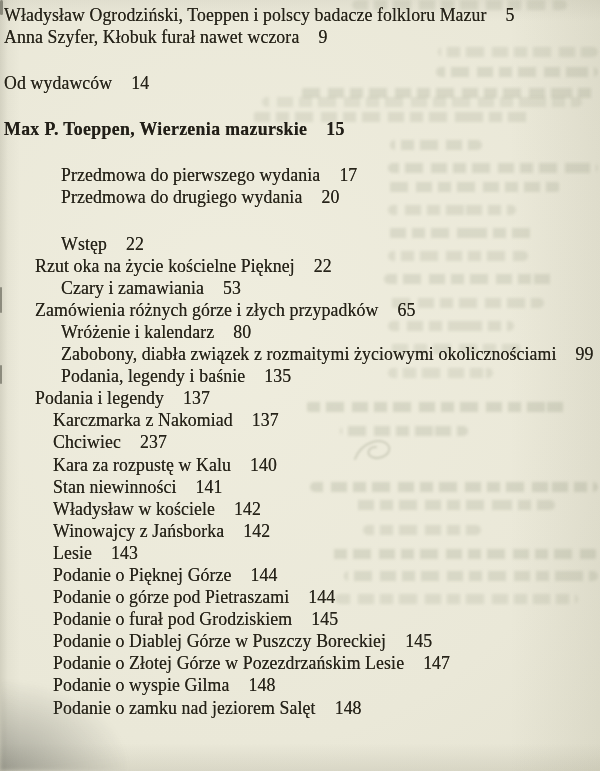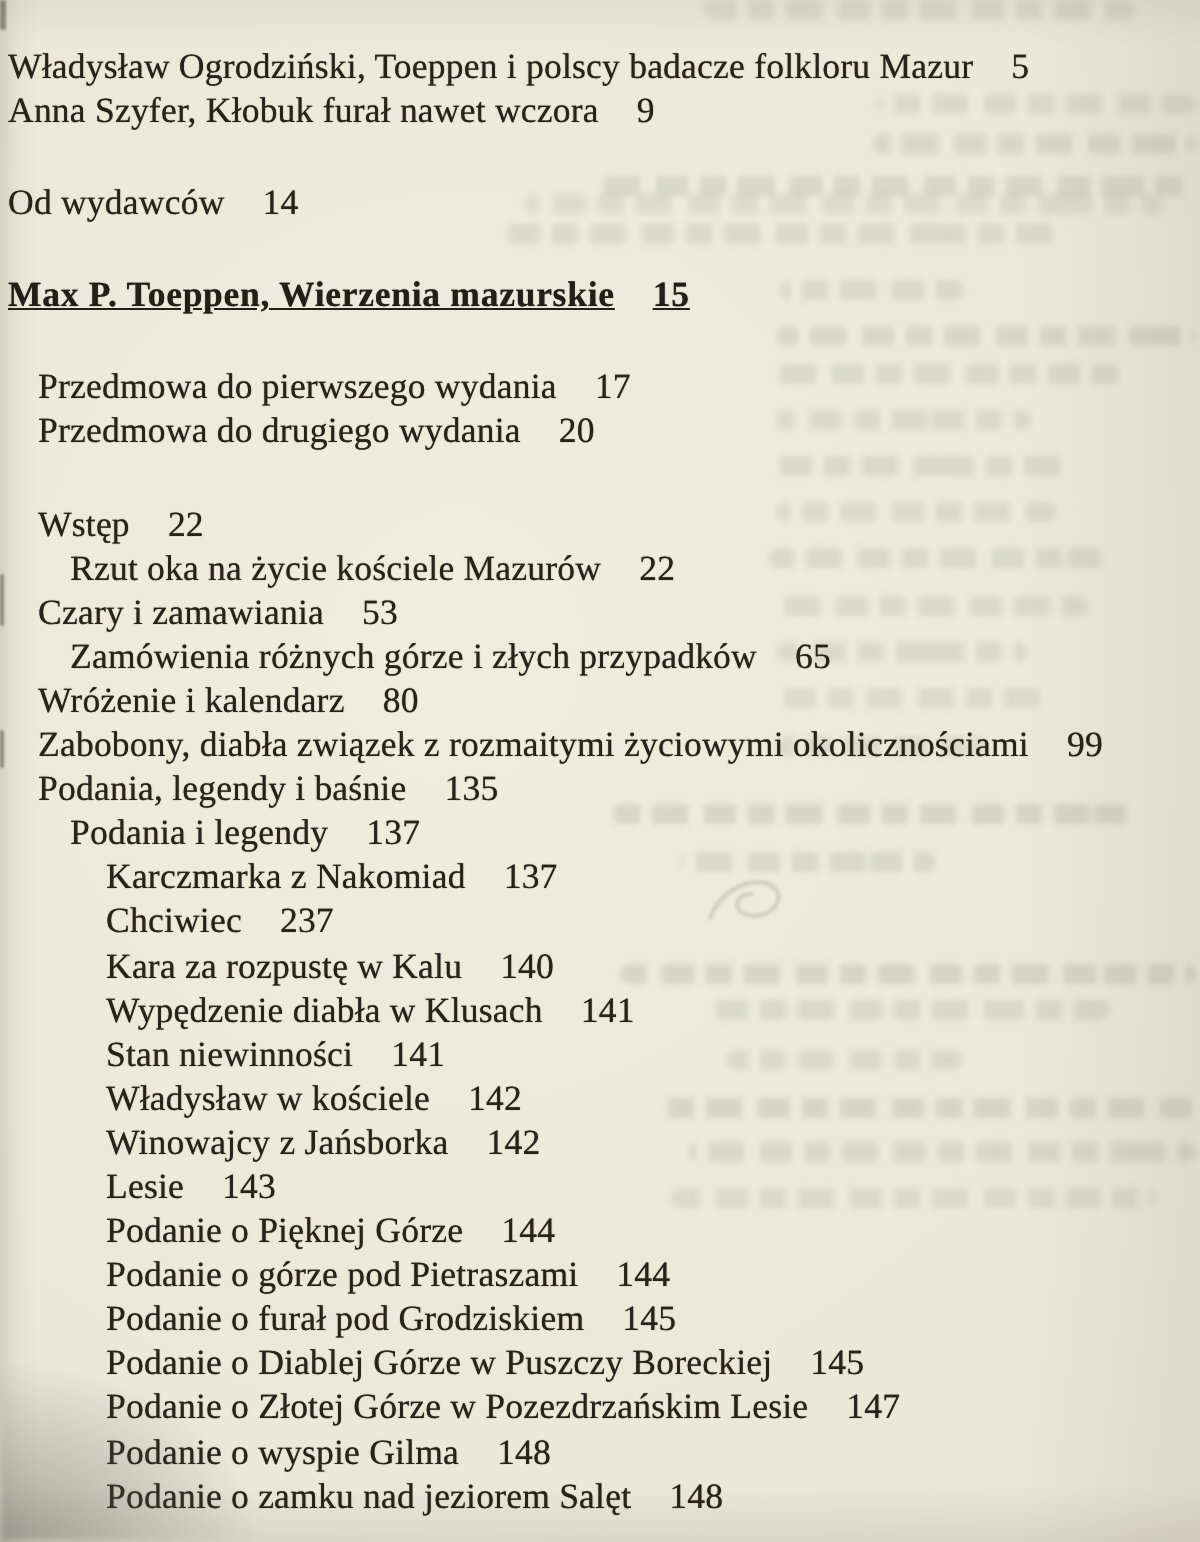--- a/index.html
+++ b/index.html
@@ -26,33 +26,33 @@
   .squiggle{position:absolute;opacity:.5;filter:blur(.8px);}
   
   .artifact-layer{position:absolute;inset:0;z-index:3;pointer-events:none;}
   .edge-sliver{position:absolute;left:0;background:rgba(66,66,54,.5);filter:blur(.6px);border-radius:2px;}
   .corner-shadow-bl{
     position:absolute;left:0;bottom:0;width:135px;height:95px;
     background:radial-gradient(ellipse at 0% 100%, rgba(96,97,90,.5) 0%, rgba(96,97,90,0) 68%);
     filter:blur(2px);
   }
   
-  .toc{position:absolute;inset:0;z-index:2;padding-top:22px;}
+  .toc{position:absolute;inset:0;z-index:2;padding-top:4px;}
   .toc-row{
     height:22.1px;line-height:22.1px;white-space:nowrap;
     font-size:17.8px;letter-spacing:.1px;
     text-shadow:0 0 .5px rgba(38,35,25,.8);
   }
   .toc-row .pg{margin-left:19px;}
   .ind0{padding-left:4px;}
-  .ind1{padding-left:19px;}
+  .ind1{padding-left:19px;margin-left:42px;}
   .ind2{padding-left:35px;}
   .ind3{padding-left:53px;}
   .gap{margin-top:24px;}
-  .bold{font-weight:bold;letter-spacing:.35px;color:#221f18;text-decoration:underline;}
+  .bold{font-weight:bold;letter-spacing:.35px;color:#221f18;}
 </style>
 </head>
 <body>
 
 <div class="page">
 
   <div class="bleed-layer">
     <svg class="squiggle" width="48" height="28" viewBox="0 0 48 28" style="left:352px;top:437px;position:absolute;">
       <path d="M3,22 C10,4 30,0 36,8 C41,15 30,24 20,20 C14,17 16,10 24,10" fill="none" stroke="rgba(106,114,86,0.45)" stroke-width="2" stroke-linecap="round"></path>
     </svg>
@@ -84,31 +84,30 @@
     </div>
 
   <div class="toc">
       <div class="toc-row ind0"><span class="t">Władysław Ogrodziński, Toeppen i polscy badacze folkloru Mazur</span><span class="pg">5</span></div>
       <div class="toc-row ind0"><span class="t">Anna Szyfer, Kłobuk furał nawet wczora</span><span class="pg">9</span></div>
       <div class="toc-row ind0 gap"><span class="t">Od wydawców</span><span class="pg">14</span></div>
       <div class="toc-row ind0 gap bold"><span class="t">Max P. Toeppen, Wierzenia mazurskie</span><span class="pg">15</span></div>
       <div class="toc-row ind1 gap"><span class="t">Przedmowa do pierwszego wydania</span><span class="pg">17</span></div>
       <div class="toc-row ind1"><span class="t">Przedmowa do drugiego wydania</span><span class="pg">20</span></div>
       <div class="toc-row ind1 gap"><span class="t">Wstęp</span><span class="pg">22</span></div>
-      <div class="toc-row ind2"><span class="t">Rzut oka na życie kościele Mazurów</span><span class="pg">22</span></div>
+      <div class="toc-row ind2"><span class="t">Rzut oka na życie kościelne Pięknej</span><span class="pg">22</span></div>
       <div class="toc-row ind1"><span class="t">Czary i zamawiania</span><span class="pg">53</span></div>
       <div class="toc-row ind2"><span class="t">Zamówienia różnych górze i złych przypadków</span><span class="pg">65</span></div>
       <div class="toc-row ind1"><span class="t">Wróżenie i kalendarz</span><span class="pg">80</span></div>
       <div class="toc-row ind1"><span class="t">Zabobony, diabła związek z rozmaitymi życiowymi okolicznościami</span><span class="pg">99</span></div>
       <div class="toc-row ind1"><span class="t">Podania, legendy i baśnie</span><span class="pg">135</span></div>
       <div class="toc-row ind2"><span class="t">Podania i legendy</span><span class="pg">137</span></div>
       <div class="toc-row ind3"><span class="t">Karczmarka z Nakomiad</span><span class="pg">137</span></div>
       <div class="toc-row ind3"><span class="t">Chciwiec</span><span class="pg">237</span></div>
       <div class="toc-row ind3"><span class="t">Kara za rozpustę w Kalu</span><span class="pg">140</span></div>
-      <div class="toc-row ind3"><span class="t">Wypędzenie diabła w Klusach</span><span class="pg">141</span></div>
       <div class="toc-row ind3"><span class="t">Stan niewinności</span><span class="pg">141</span></div>
       <div class="toc-row ind3"><span class="t">Władysław w kościele</span><span class="pg">142</span></div>
       <div class="toc-row ind3"><span class="t">Winowajcy z Jańsborka</span><span class="pg">142</span></div>
       <div class="toc-row ind3"><span class="t">Lesie</span><span class="pg">143</span></div>
       <div class="toc-row ind3"><span class="t">Podanie o Pięknej Górze</span><span class="pg">144</span></div>
       <div class="toc-row ind3"><span class="t">Podanie o górze pod Pietraszami</span><span class="pg">144</span></div>
       <div class="toc-row ind3"><span class="t">Podanie o furał pod Grodziskiem</span><span class="pg">145</span></div>
       <div class="toc-row ind3"><span class="t">Podanie o Diablej Górze w Puszczy Boreckiej</span><span class="pg">145</span></div>
       <div class="toc-row ind3"><span class="t">Podanie o Złotej Górze w Pozezdrzańskim Lesie</span><span class="pg">147</span></div>
       <div class="toc-row ind3"><span class="t">Podanie o wyspie Gilma</span><span class="pg">148</span></div>

